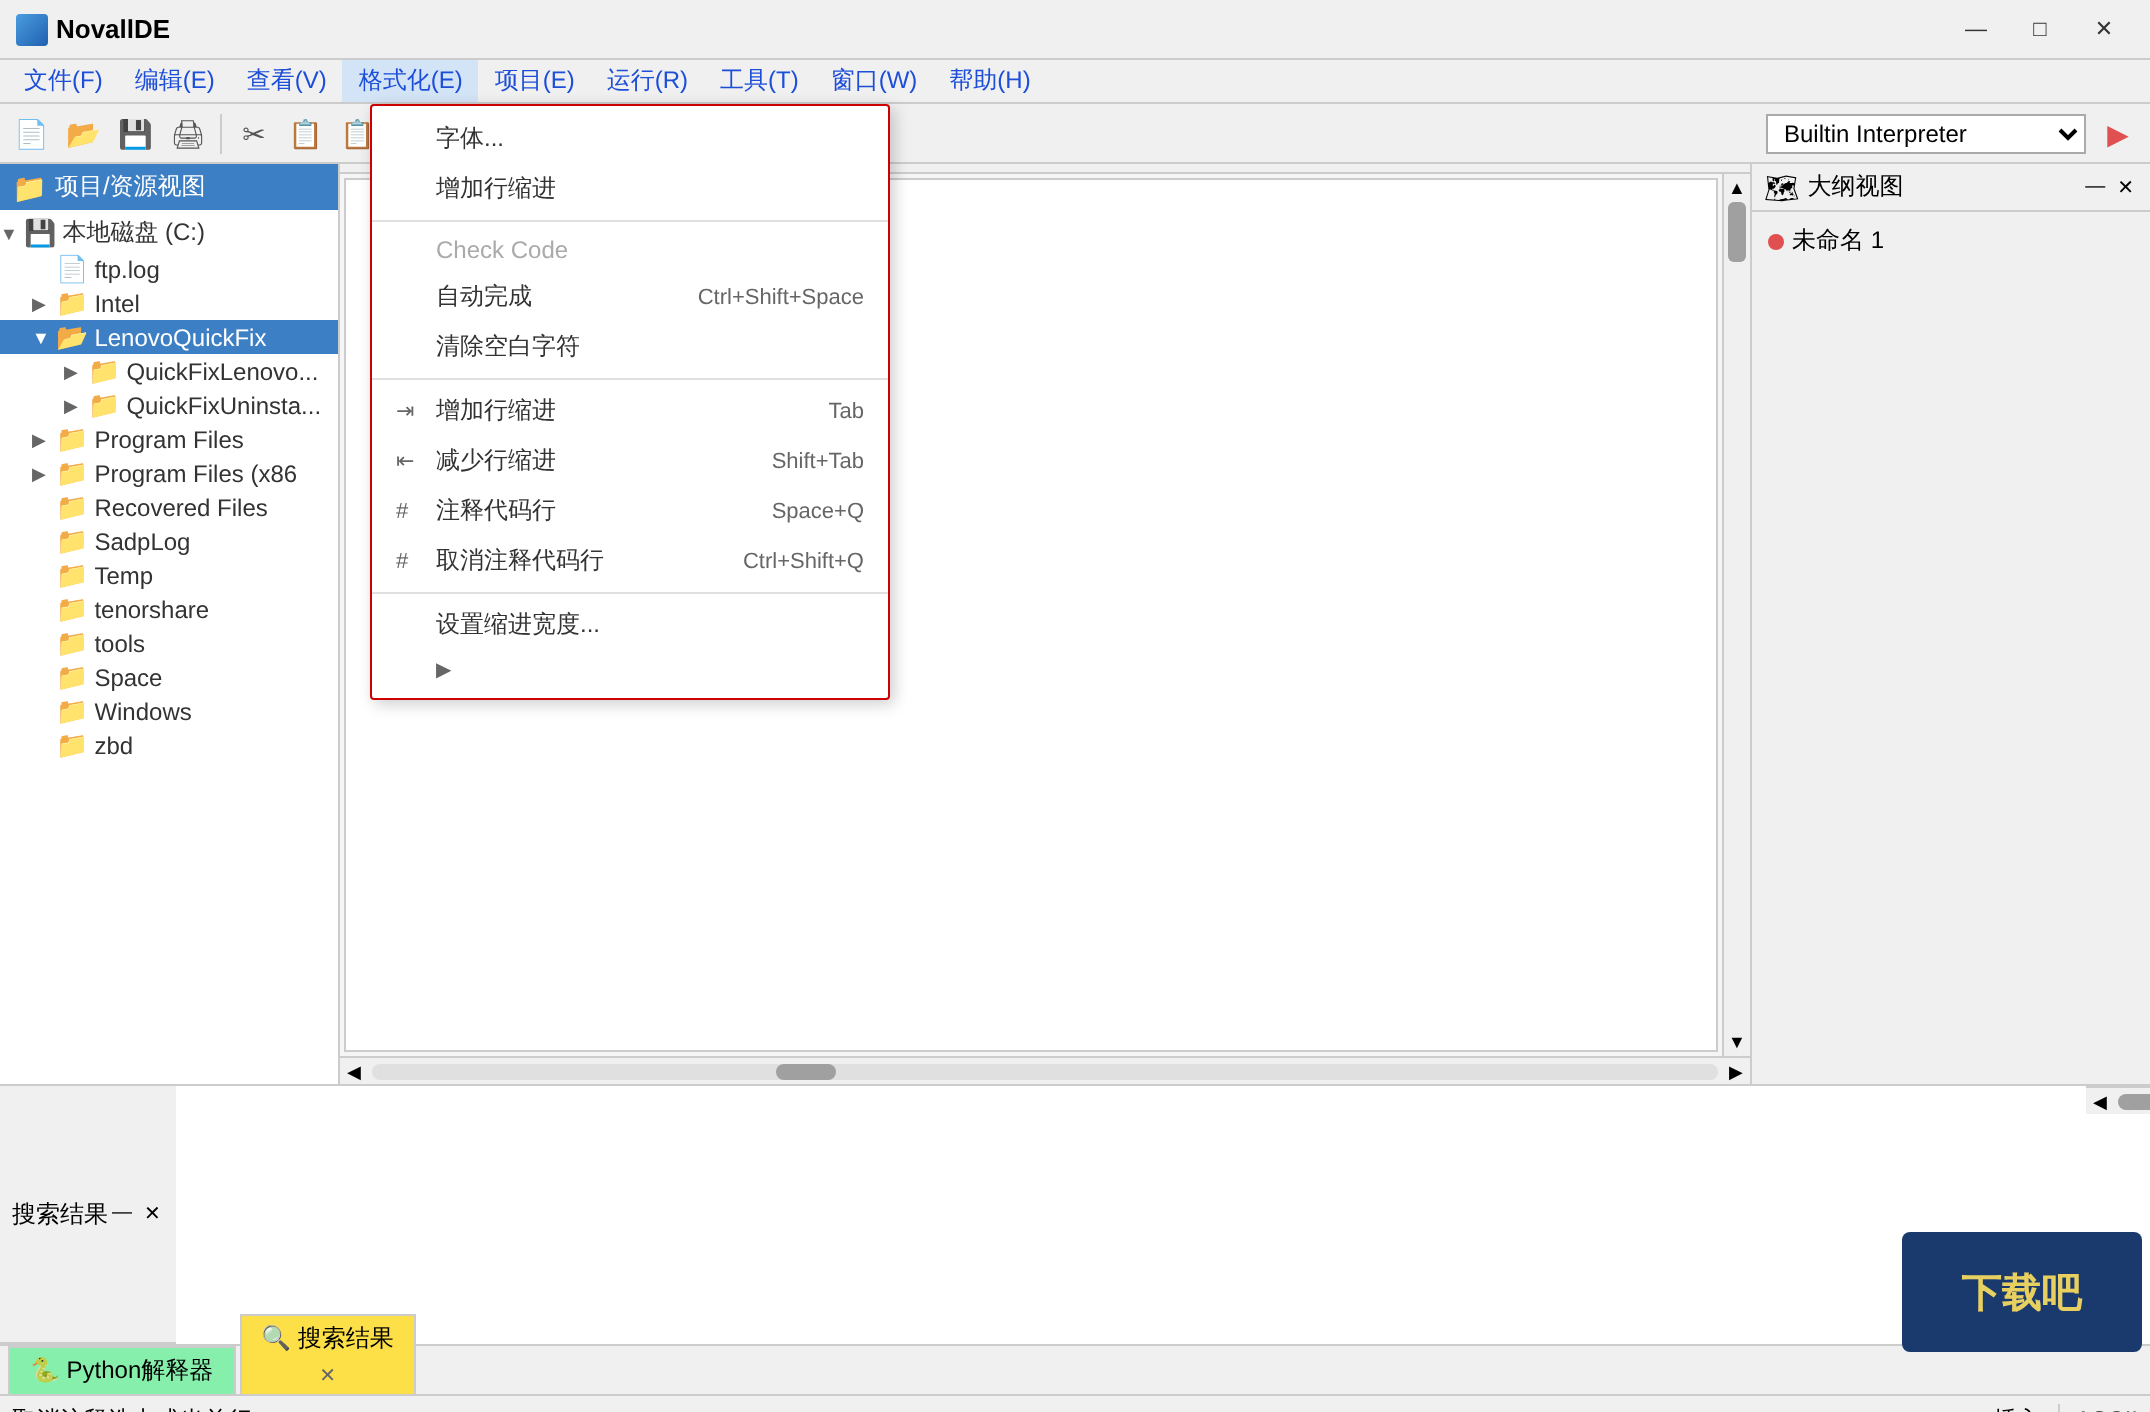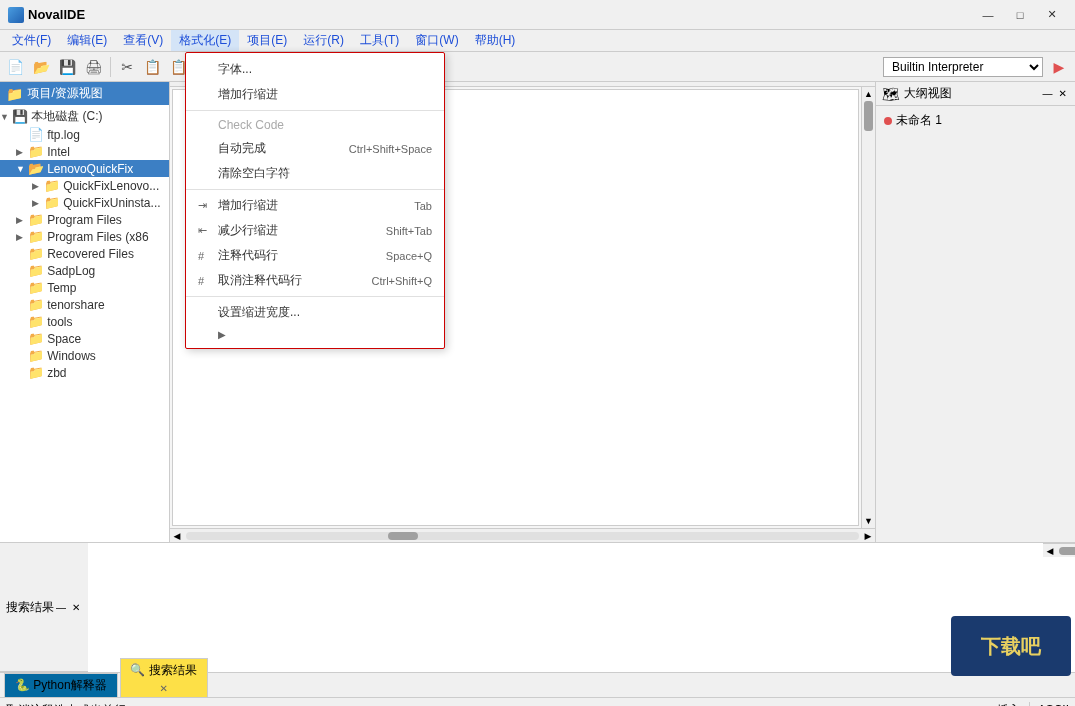--- a/index.html
+++ b/index.html
@@ -260,21 +260,21 @@
       border-top: 1px solid #ccc;
       display: flex;
       align-items: flex-end;
       padding: 0 4px;
     }
     .tab {
       display: flex; align-items: center; gap: 4px;
       padding: 3px 10px;
       border: 1px solid #ccc;
       border-bottom: none;
-      background: #0369a1;
+      background: #86efac;
       font-size: 12px;
       cursor: pointer;
       margin-right: 2px;
     }
     .tab.active { background: #fde047; flex-direction: column; }
     .tab .tab-close { font-size: 10px; color: #666; cursor: pointer; }
 
     
     #format-menu {
       position: fixed;

